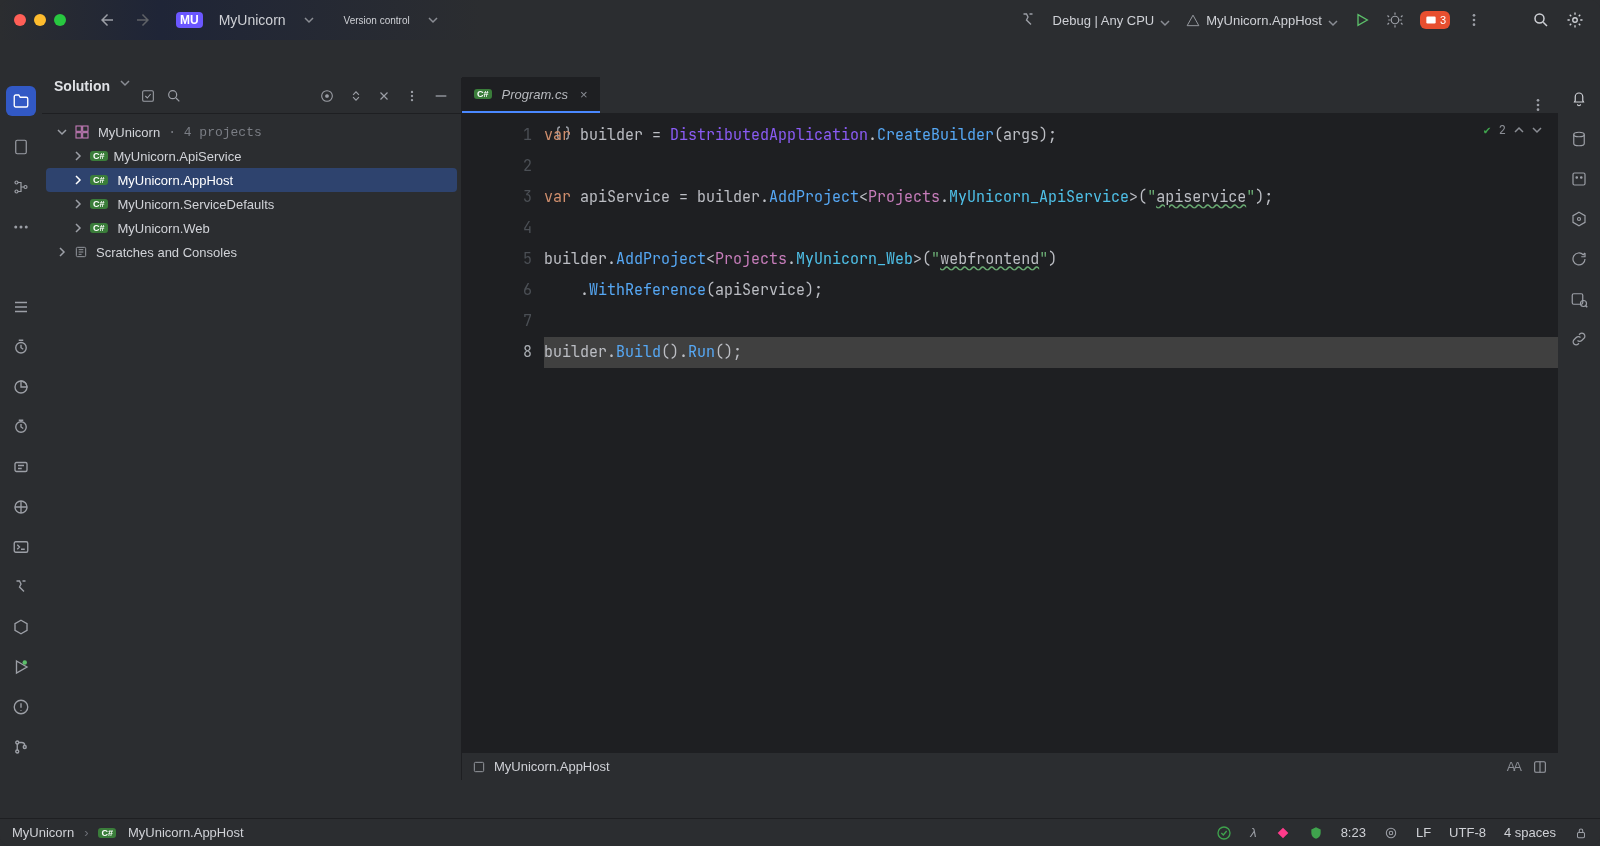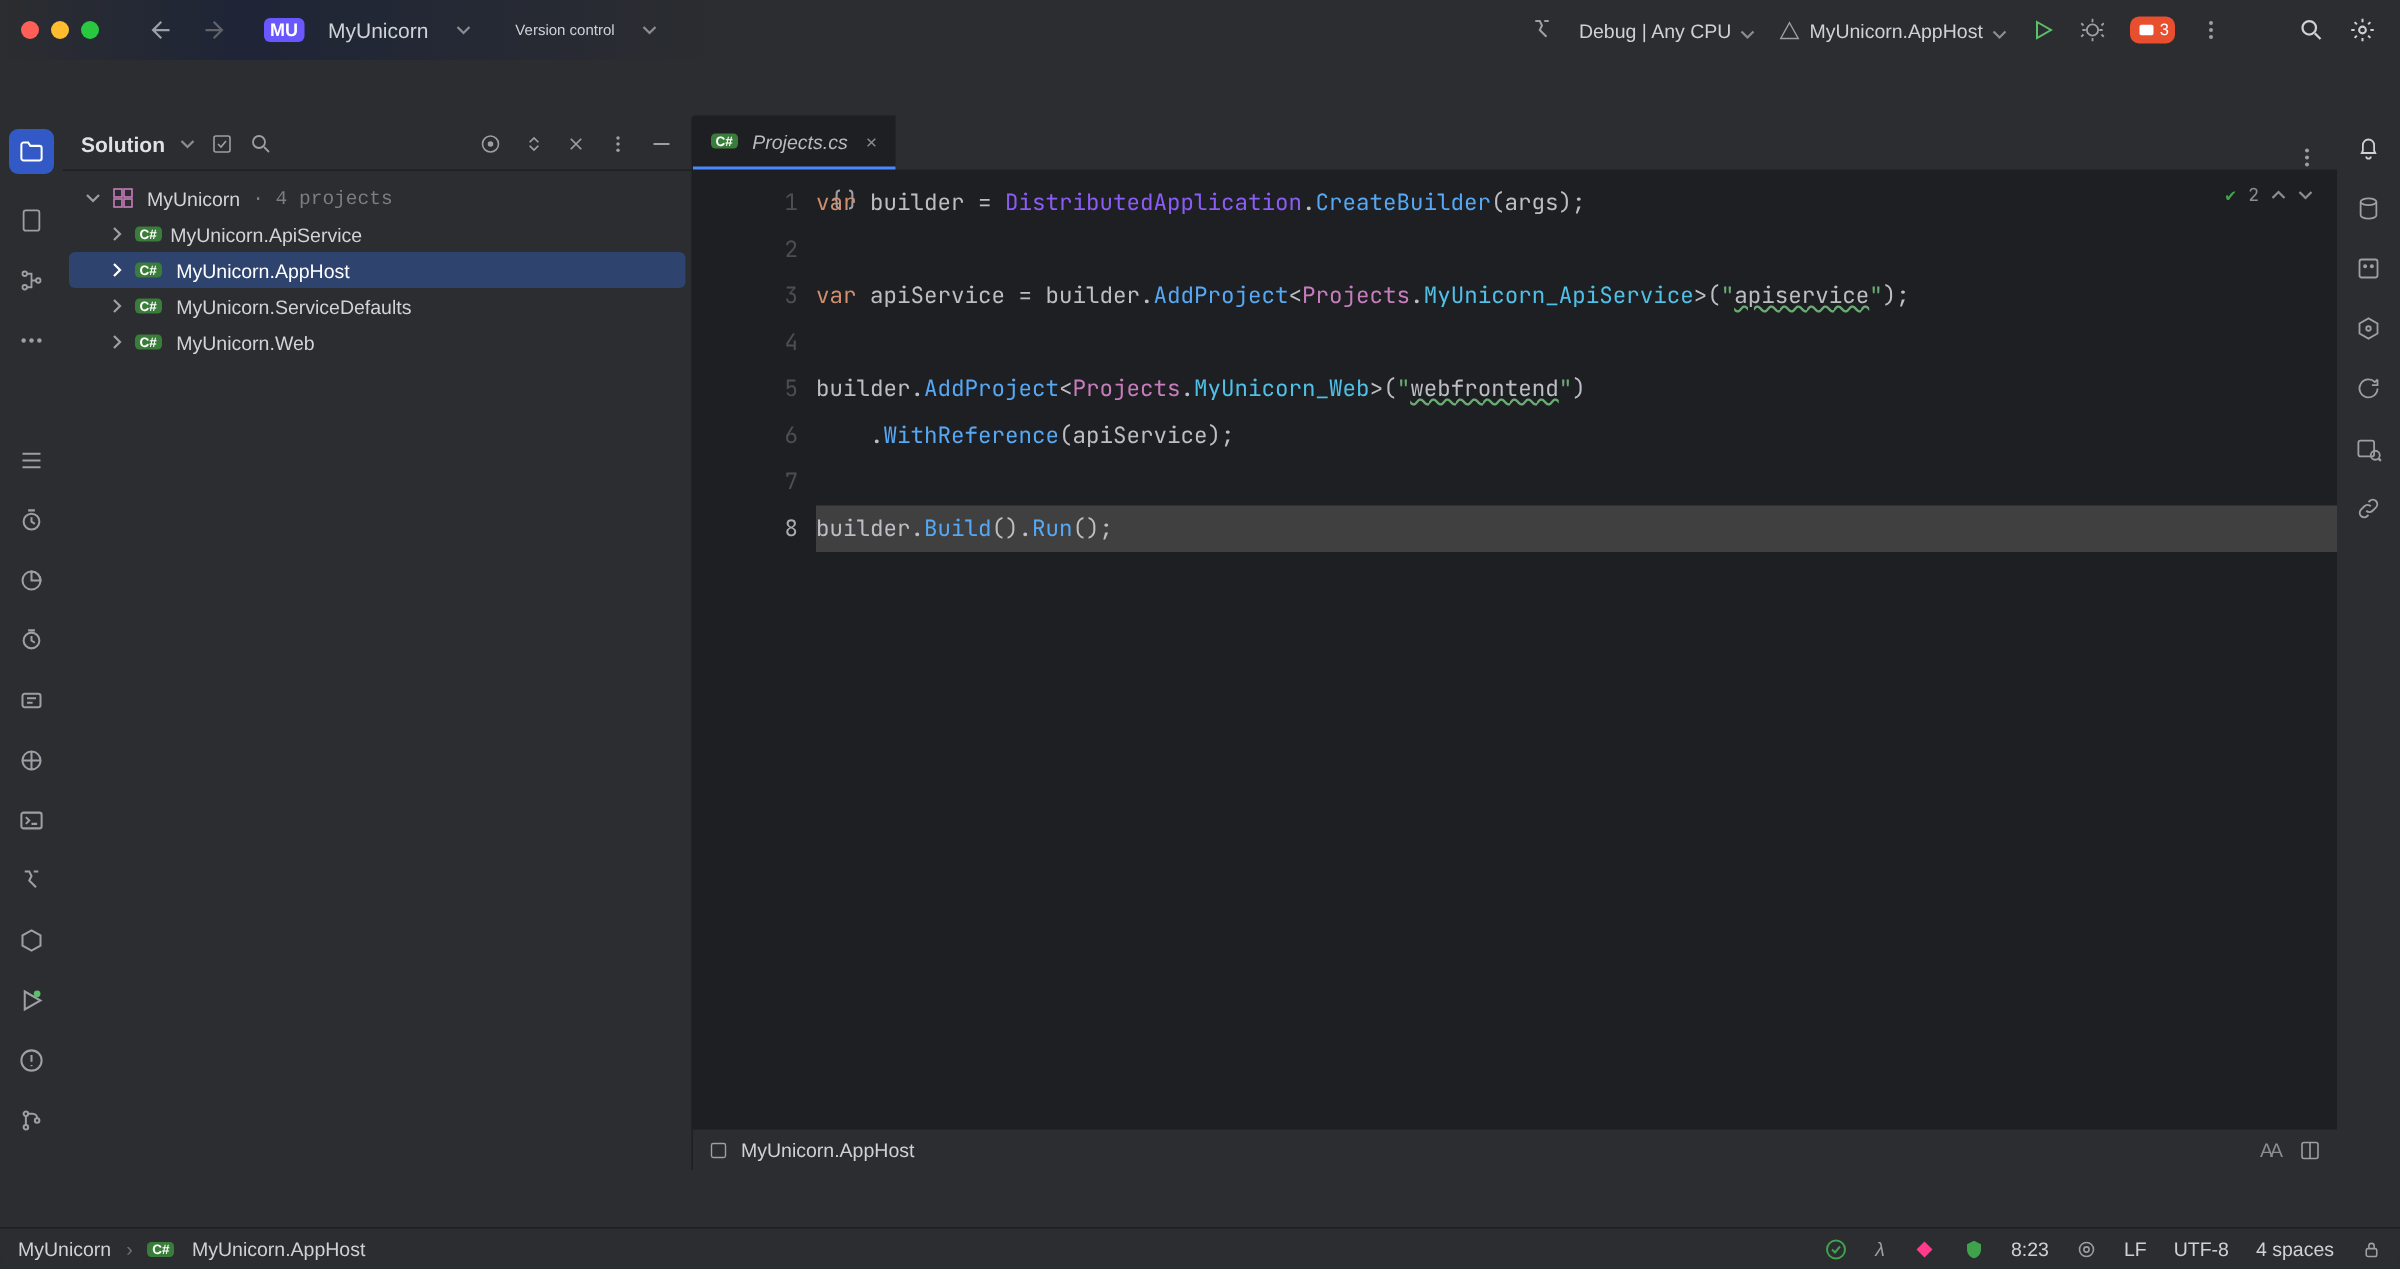--- a/index.html
+++ b/index.html
@@ -73,21 +73,20 @@
 .solution-panel {
   width: 420px;
   background: #2b2d30;
   border-right: 1px solid #1e1f22;
   display: flex;
   flex-direction: column;
 }
 .sol-header {
   height: 36px;
   display: flex;
-  align-items: center;
   padding: 0 12px;
   gap: 10px;
   border-bottom: 1px solid #1e1f22;
 }
 .sol-header .title { color: #dfe1e5; font-weight: 600; font-size: 14px;}
 .sol-header-right { margin-left: auto; display: flex; gap: 14px; align-items: center;}
 .tree { padding: 6px 4px; }
 .tree-row {
   display: flex; align-items: center; gap: 4px;
   height: 24px; padding: 0 4px; border-radius: 4px;
@@ -451,28 +450,42 @@
               <span class="chev">
                 <svg width="10" height="10" viewBox="0 0 10 10">
                   <path d="M3 1l4 4-4 4" stroke="#9c9fa6" stroke-width="1.5" fill="none"></path>
                 </svg>
               </span>
               <span class="csharp-badge">C#</span>
               <span style="margin-left:4px">MyUnicorn.Web</span>
             </div>
           </div>
 
+        <div class="tree-row tree-indent2">
+          <span class="chev">
+              <svg width="10" height="10" viewBox="0 0 10 10">
+                <path d="M3 1l4 4-4 4" stroke="#9c9fa6" stroke-width="1.5" fill="none"></path>
+              </svg>
+            </span>
+          <span>
+              <svg width="14" height="14" viewBox="0 0 24 24" fill="none" stroke="#9c9fa6" stroke-width="1.6">
+                <rect x="4" y="4" width="16" height="16" rx="2"></rect>
+                <path d="M8 8h8M8 12h8M8 16h5"></path>
+              </svg>
+            </span>
+          <span style="margin-left:4px">Scratches and Consoles</span>
+        </div>
       </div>
     </div>
 
     <div class="editor-area">
       <div class="tab-row">
         <div class="tab">
           <span class="csharp-badge">C#</span>
-          <span>Projects.cs</span>
+          <span>Program.cs</span>
           <span class="close">×</span>
         </div>
         <span class="more icon-btn">
           <svg width="16" height="16" viewBox="0 0 24 24" fill="#9c9fa6">
               <circle cx="12" cy="5" r="2"></circle>
               <circle cx="12" cy="12" r="2"></circle>
               <circle cx="12" cy="19" r="2"></circle>
             </svg>
         </span>
       </div>

